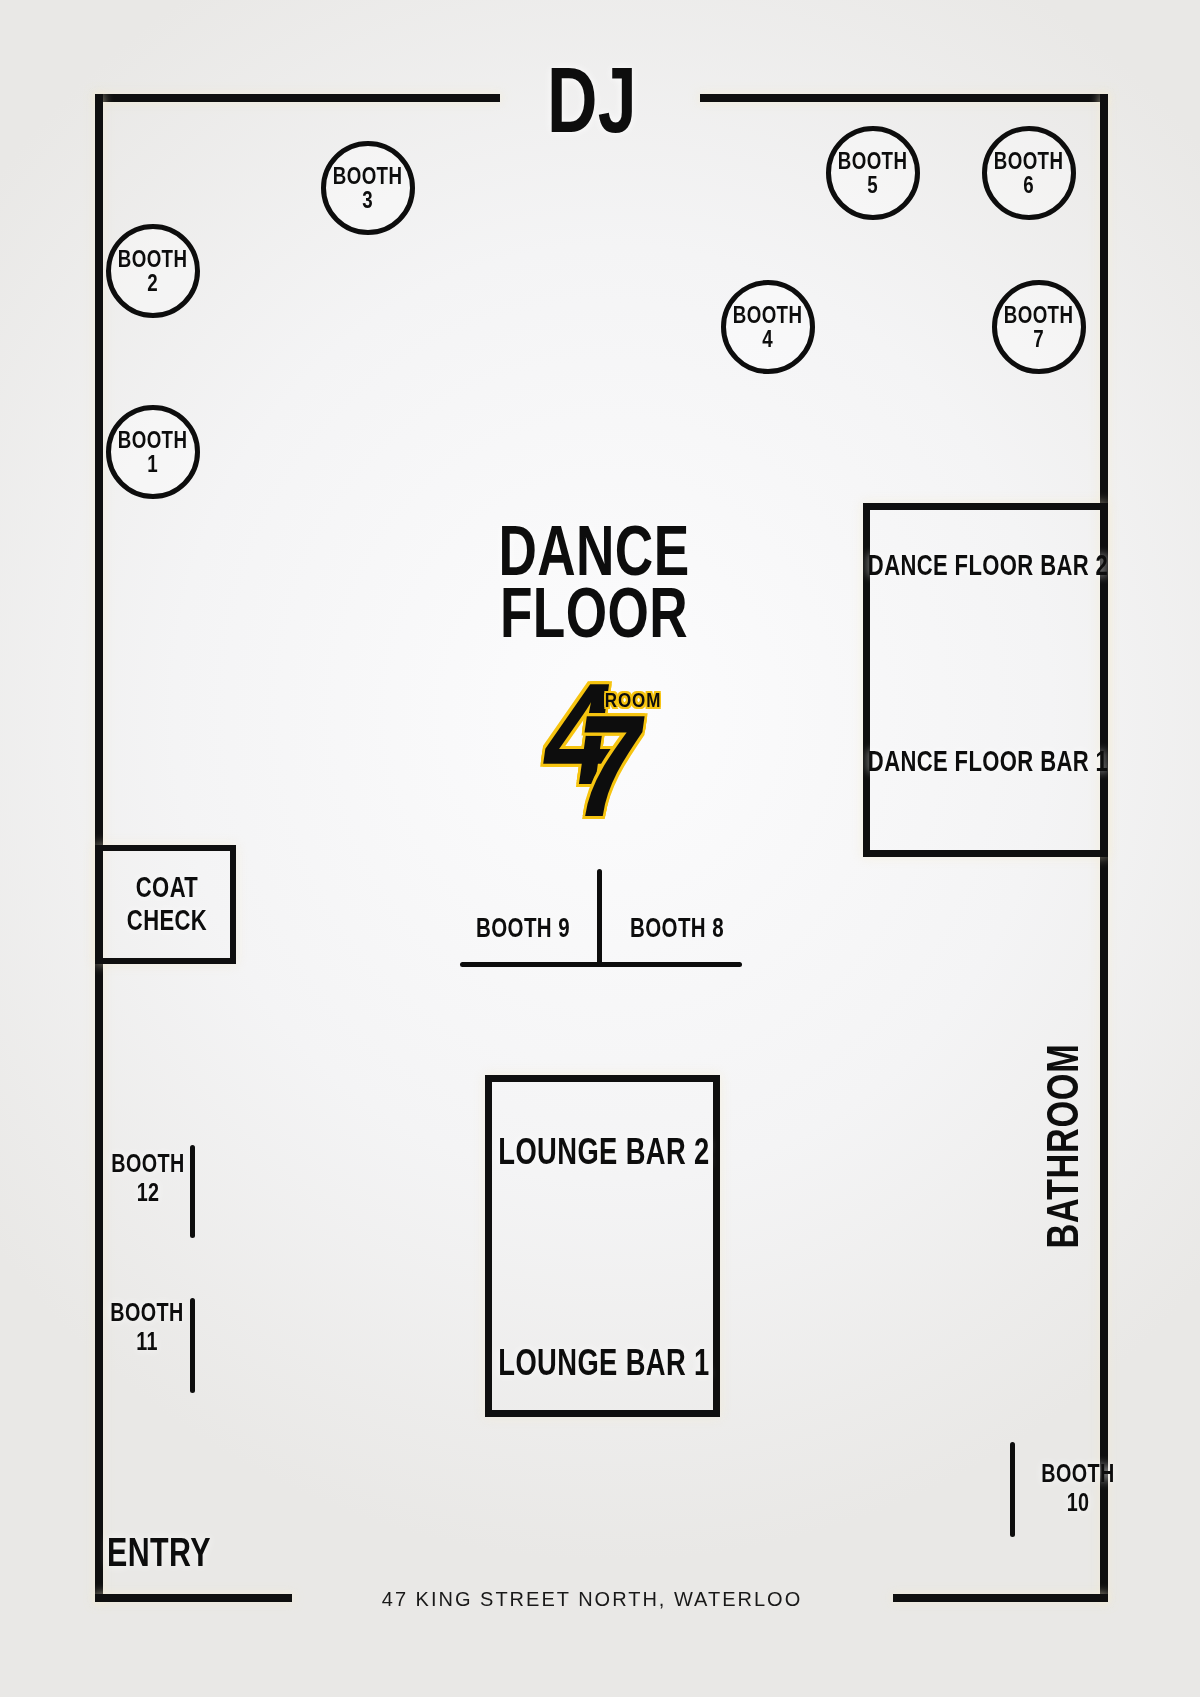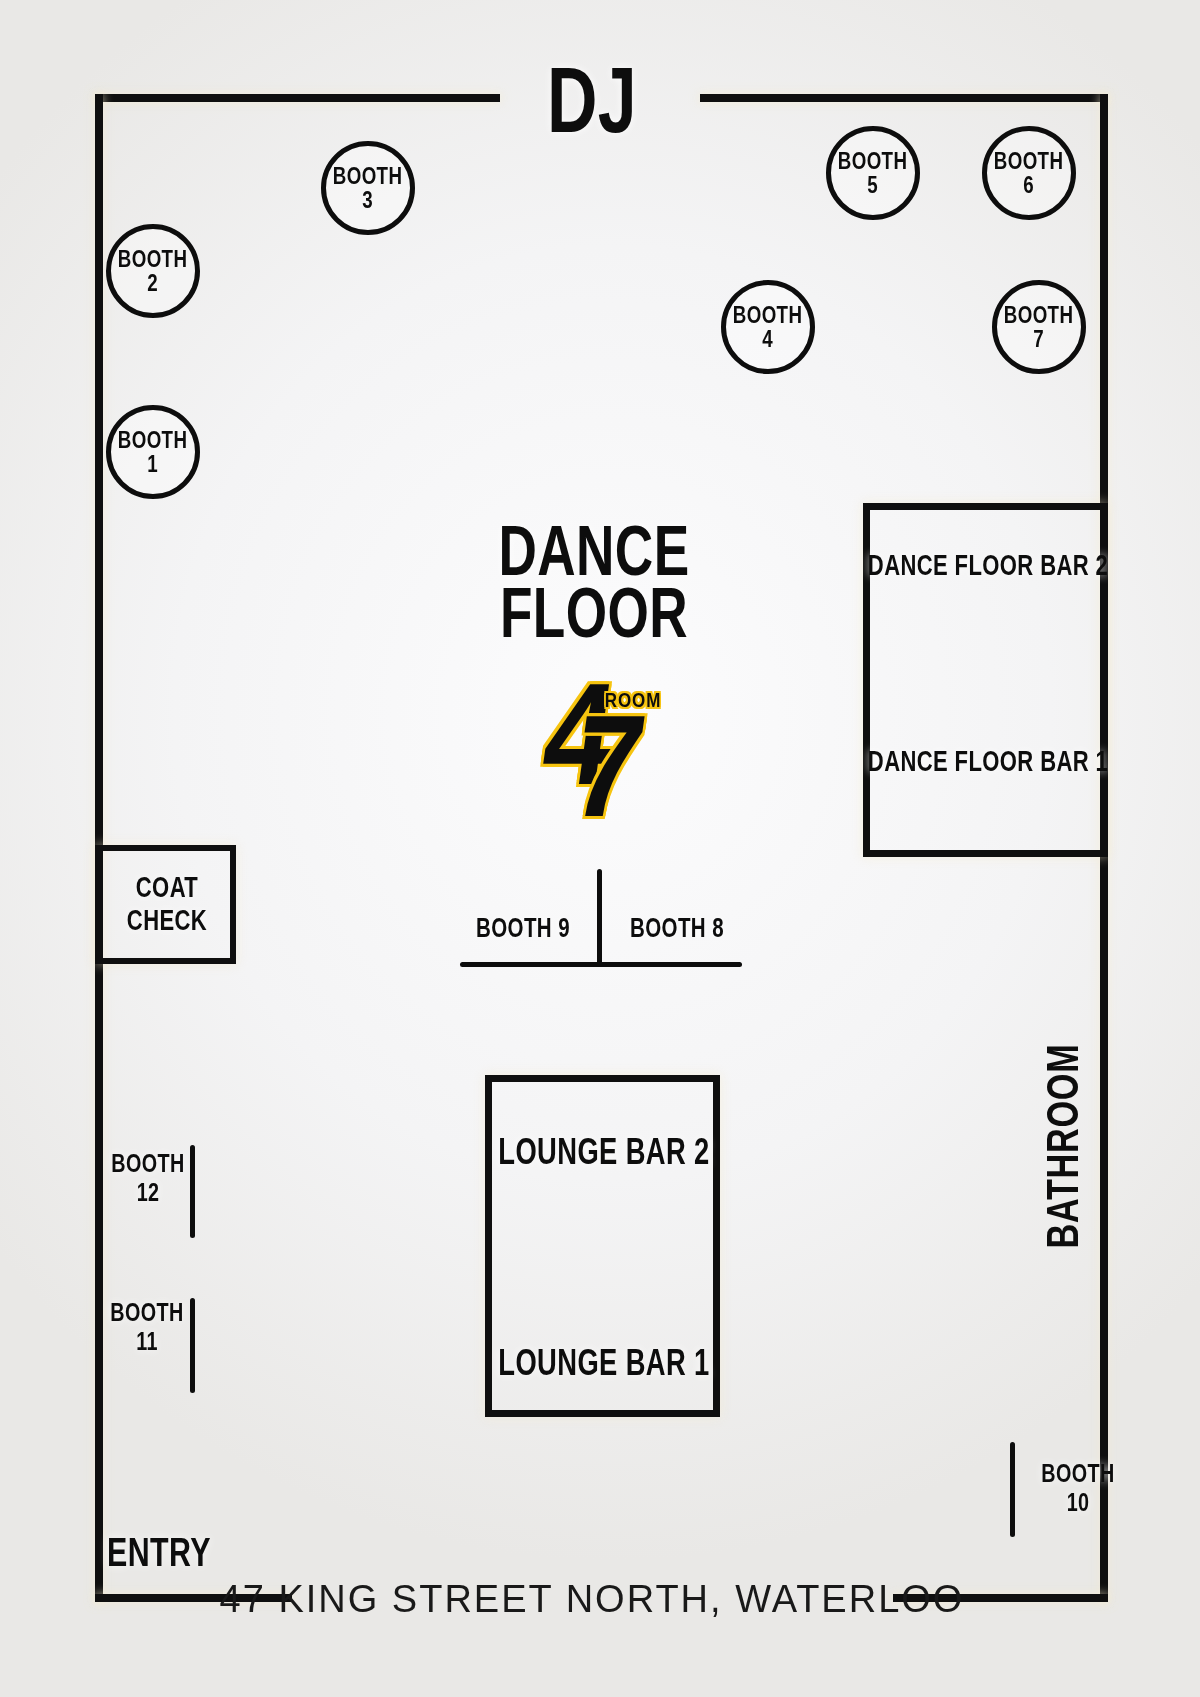--- a/index.html
+++ b/index.html
@@ -39,21 +39,21 @@
   .logo .digit.d4{transform:translateY(-16px) skewX(-8deg) scaleX(0.85);}
   .logo .digit.d7{margin-left:-52px;transform:translateY(16px) skewX(-8deg) scaleX(0.85);}
   .logo-room{
     position:absolute;font-weight:800;font-size:20px;letter-spacing:1px;color:#0d0d0d;
     transform:translate(-50%,-50%) scaleX(0.85);
     text-shadow:
       -2px -2px 0 #f6c410, 2px -2px 0 #f6c410, -2px 2px 0 #f6c410, 2px 2px 0 #f6c410,
       -2px 0 0 #f6c410, 2px 0 0 #f6c410, 0 -2px 0 #f6c410, 0 2px 0 #f6c410;
   }
   .address{
-    position:absolute;font-weight:400;font-size:38px;letter-spacing:2px;color:#191919;
+    position:absolute;font-weight:400;font-size:20px;letter-spacing:2px;color:#191919;
     transform:translate(-50%,-50%);white-space:nowrap;
   }
 </style>
 </head>
 <body>
 
 <div class="canvas">
 
   <div class="wall" style="left:95px;top:94px;width:405px;height:8px;"></div>
   <div class="wall" style="left:700px;top:94px;width:408px;height:8px;"></div>

